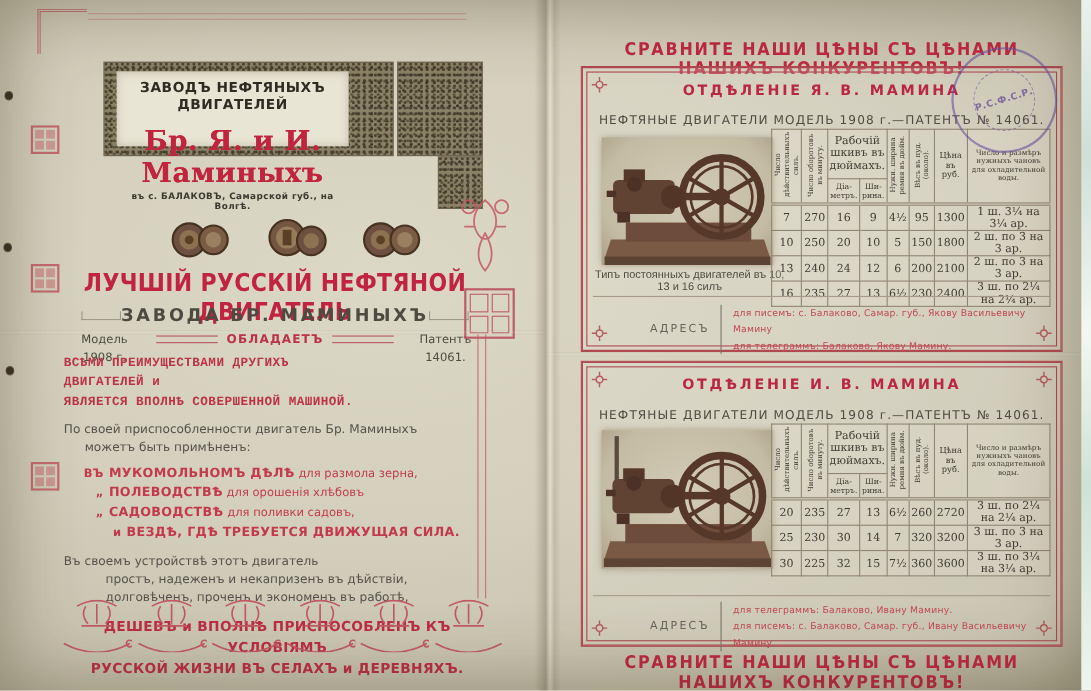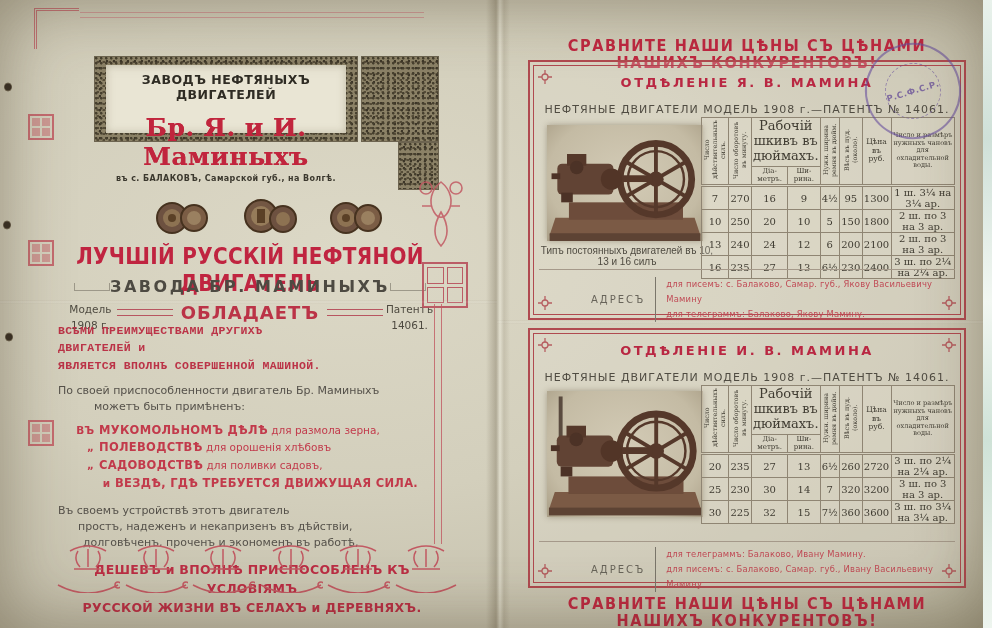--- a/index.html
+++ b/index.html
@@ -30,21 +30,21 @@
   .hdr-brand{font-family:"DejaVu Serif",serif;font-weight:bold;font-size:25px;color:#c1253d;margin-top:11px;letter-spacing:.5px;text-shadow:0 0 .4px #c1253d}
   .hdr-line3{font-family:"DejaVu Sans",sans-serif;font-weight:bold;font-size:8px;letter-spacing:.4px;color:#3b382e;margin-top:3px}
   .main-title{font-family:"DejaVu Sans",sans-serif;font-weight:bold;font-size:20px;letter-spacing:.3px;color:#c02440;text-align:center;transform:scaleY(1.12)}
   .subtitle-row{display:flex;align-items:center;justify-content:center;gap:0}
   .subtitle{font-family:"DejaVu Sans",sans-serif;font-size:16px;letter-spacing:2.5px;color:#4d4a42;font-weight:bold}
   .brk{width:34px;height:7px;border:1px solid #8f8a7c;border-top:none;opacity:.8}
   .mop{display:flex;justify-content:space-between;align-items:flex-start;font-family:"DejaVu Sans",sans-serif}
   .mop .side{font-size:10.5px;color:#4e4a40;text-align:center;line-height:1.5;width:62px}
   .mop .mid{display:flex;align-items:center;gap:8px}
   .rule2{width:56px;height:5px;border-top:1px solid #b85560;border-bottom:1px solid #b85560}
-  .obladaet{font-weight:bold;font-size:18px;letter-spacing:1px;color:#bb3347}
+  .obladaet{font-weight:bold;font-size:11px;letter-spacing:1px;color:#bb3347}
   .red-center{font-family:Liberation Mono, monospace;font-weight:bold;color:#bb3347;text-align:left;font-size:11.5px;line-height:1.5;letter-spacing:.4px}
   .gray-p{font-family:"DejaVu Sans",sans-serif;color:#55514a;font-size:11px;line-height:1.45}
   .app-item{font-family:"DejaVu Sans",sans-serif;color:#c23a4b;line-height:1.55;font-size:10.5px}
   .app-item .p{display:inline-block;width:22px;text-align:right;margin-right:5px;font-weight:bold}
   .app-item .t{font-weight:bold;font-size:11.5px;letter-spacing:.3px}
   .final-red{font-family:"DejaVu Sans",sans-serif;font-weight:bold;color:#bb2d44;text-align:center;font-size:12.5px;line-height:1.55;letter-spacing:.3px}
   .frieze{display:flex;justify-content:space-between;align-items:flex-end}
   .imprint{font-family:"DejaVu Serif",serif;font-size:8px;color:#7c4a3e;text-align:center;letter-spacing:.3px}
   .sq-orn{width:18px;height:18px;border:2px solid #c25a63;display:grid;grid-template-columns:1fr 1fr;grid-template-rows:1fr 1fr;gap:2px;padding:2px;opacity:.85}
   .sq-orn i{background:rgba(194,90,99,.55)}
@@ -59,21 +59,21 @@
   .sec-title{font-family:"DejaVu Sans",sans-serif;font-weight:bold;font-size:13px;letter-spacing:2.5px;color:#b92742;text-align:center}
   .sec-sub{font-family:"DejaVu Sans",sans-serif;font-size:11px;letter-spacing:1px;color:#504c42;text-align:center}
   .photo{background:radial-gradient(ellipse at 50% 45%, #d3cbb6 0%, #c4bba4 70%, #a99e86 100%);box-shadow:0 0 6px rgba(90,75,50,.4)}
   .caption{font-family:Liberation Sans, sans-serif;font-size:10px;color:#4e4a40;text-align:center}
   table.ptable{border-collapse:collapse;font-family:"DejaVu Serif",serif;color:#3f3b31;background:rgba(235,231,216,.2)}
   .ptable th,.ptable td{border:1px solid #8f8573;padding:0 1px;text-align:center;font-weight:normal}
   .ptable thead tr:last-child th, .ptable thead th[rowspan]{border-bottom:3px double #8f8573}
   .ptable th{font-size:7px;line-height:1.15}
   .ptable td{font-size:10px;height:19px}
   .vert{writing-mode:vertical-rl;transform:rotate(180deg);font-size:6.4px;line-height:1.25;max-height:64px;display:inline-block;letter-spacing:0}
-  .ptable .group{font-size:13px}
+  .ptable .group{font-size:10px}
   .ptable .tanks-h{font-size:6.6px;width:118px}
   .ptable .price-h{font-size:7.5px;width:30px}
   .addr{display:flex;align-items:center;gap:10px}
   .addr-label{font-family:"DejaVu Sans",sans-serif;font-size:10px;letter-spacing:2px;color:#68645a}
   .addr-lines{border-left:1.5px solid #7a766b;padding-left:10px}
   .addr-lines div{font-family:"DejaVu Sans",sans-serif;font-size:8.4px;color:#c04a55;line-height:1.8;letter-spacing:.2px}
   .stamp{border:2.5px solid rgba(104,79,158,.75);border-radius:50%;display:flex;align-items:center;justify-content:center;
     transform:rotate(-17deg);opacity:.8;z-index:20}
   .stamp .ring{border:1.5px dashed rgba(104,79,158,.7);border-radius:50%;width:58%;height:58%;display:flex;align-items:center;justify-content:center}
   .stamp .txt{font-family:"DejaVu Sans",sans-serif;font-weight:bold;font-size:8.5px;color:rgba(96,70,150,.9);letter-spacing:.5px}
@@ -86,21 +86,21 @@
 
   <div class="abs" style="left:0;top:0;width:497px;height:628px">
 
     <div class="abs corner-orn" style="left:34px;top:8px"></div>
     <div class="abs top-rule" style="left:80px;top:12px;width:344px"></div>
 
     <div class="abs speckle" style="left:95px;top:57px;width:262px;height:84px"></div>
     <div class="abs speckle" style="left:362px;top:57px;width:76px;height:84px"></div>
     <div class="abs speckle" style="left:399px;top:143px;width:39px;height:46px"></div>
 
-    <div class="abs hdr-white" style="left:106px;top:65px;width:240px;height:68px">
+    <div class="abs hdr-white" style="left:106px;top:65px;width:211px;height:68px">
       <div class="hdr-line1">ЗАВОДЪ НЕФТЯНЫХЪ ДВИГАТЕЛЕЙ</div>
       <div class="hdr-brand">Бр. Я. и И. Маминыхъ</div>
       <div class="hdr-line3">въ с. БАЛАКОВЪ, Самарской губ., на Волгѣ.</div>
     </div>
 
     <div class="abs" style="left:152px;top:197px;width:236px;display:flex;justify-content:space-between">
       <svg width="62" height="42" viewBox="0 0 62 42">
         <circle cx="20" cy="21" r="15" fill="#6d5140" stroke="#46321f" stroke-width="2"></circle>
         <circle cx="20" cy="21" r="9" fill="#8d7252"></circle>
           <circle cx="20" cy="21" r="4" fill="#5a4026"></circle>
@@ -146,40 +146,40 @@
         <div>14061.</div>
       </div>
     </div>
 
     <div class="abs" style="left:58px;top:322px;width:388px">
       <div class="red-center">ВСѢМИ ПРЕИМУЩЕСТВАМИ ДРУГИХЪ</div>
       <div class="red-center">ДВИГАТЕЛЕЙ и</div>
       <div class="red-center">ЯВЛЯЕТСЯ ВПОЛНѢ СОВЕРШЕННОЙ МАШИНОЙ.</div>
 
       <div class="gray-p" style="margin-top:9px">По своей приспособленности двигатель Бр. Маминыхъ</div>
-      <div class="gray-p" style="margin-left:36px">можетъ быть примѣненъ:</div>
+      <div class="gray-p" style="margin-left:19px">можетъ быть примѣненъ:</div>
 
       <div style="margin-top:7px;margin-left:14px">
         <div class="app-item">
           <span class="p">ВЪ</span><span class="t">МУКОМОЛЬНОМЪ ДѢЛѢ</span> <span>для размола зерна,</span>
         </div>
         <div class="app-item">
           <span class="p">„</span><span class="t">ПОЛЕВОДСТВѢ</span> <span>для орошенія хлѣбовъ</span>
         </div>
         <div class="app-item">
           <span class="p">„</span><span class="t">САДОВОДСТВѢ</span> <span>для поливки садовъ,</span>
         </div>
         <div class="app-item" style="margin-left:26px">
           <span class="p" style="width:12px">и</span><span class="t">ВЕЗДѢ, ГДѢ ТРЕБУЕТСЯ ДВИЖУЩАЯ СИЛА.</span>
         </div>
       </div>
 
       <div class="gray-p" style="margin-top:10px">Въ своемъ устройствѣ этотъ двигатель</div>
-      <div class="gray-p" style="margin-left:20px">простъ, надеженъ и некапризенъ въ дѣйствіи,</div>
-      <div class="gray-p" style="margin-left:25px">долговѣченъ, проченъ и экономенъ въ работѣ,</div>
+      <div class="gray-p" style="margin-left:38px">простъ, надеженъ и некапризенъ въ дѣйствіи,</div>
+      <div class="gray-p" style="margin-left:38px">долговѣченъ, проченъ и экономенъ въ работѣ,</div>
 
       <div class="final-red" style="margin-top:9px">ДЕШЕВЪ и ВПОЛНѢ ПРИСПОСОБЛЕНЪ КЪ УСЛОВІЯМЪ</div>
       <div class="final-red">РУССКОЙ ЖИЗНИ ВЪ СЕЛАХЪ и ДЕРЕВНЯХЪ.</div>
     </div>
 
     <div class="abs sq-orn" style="left:28px;top:114px">
         <i></i>
         <i></i>
         <i></i>
         <i></i>

